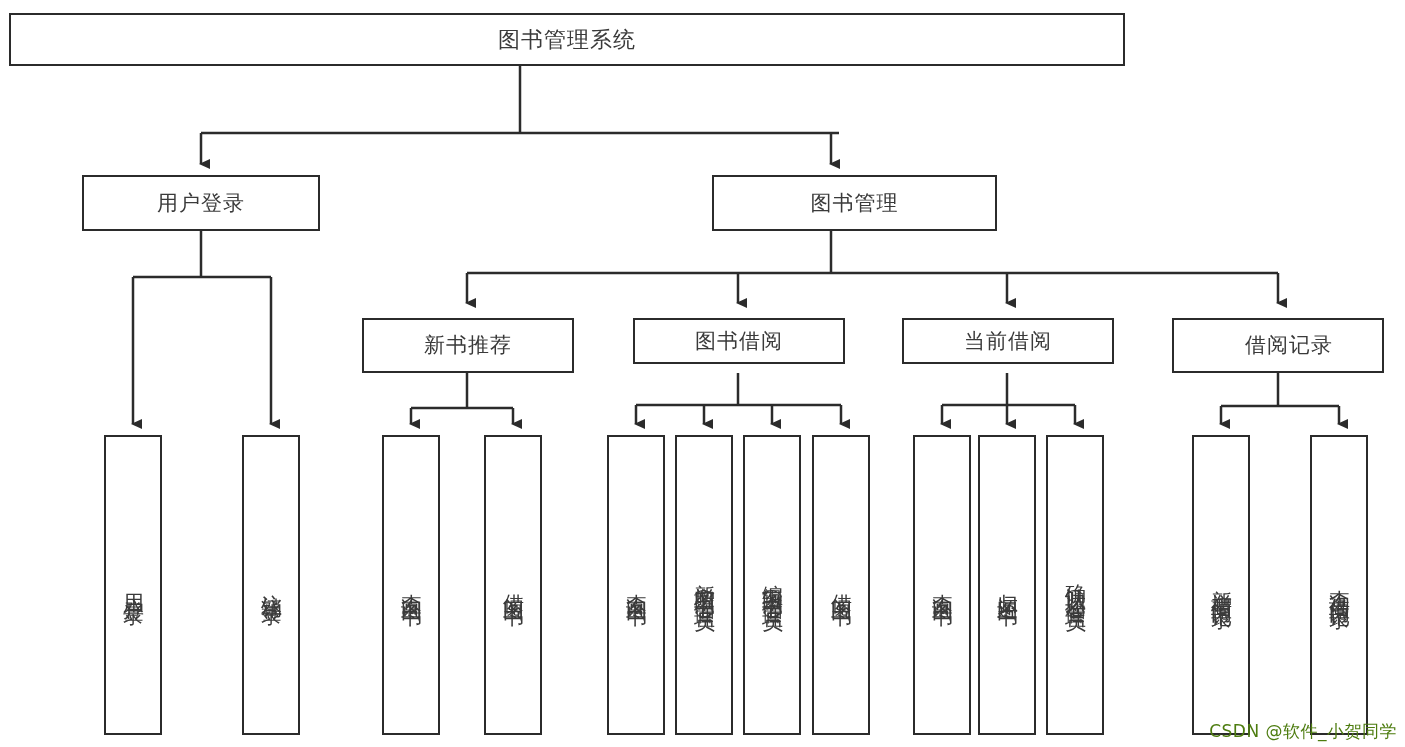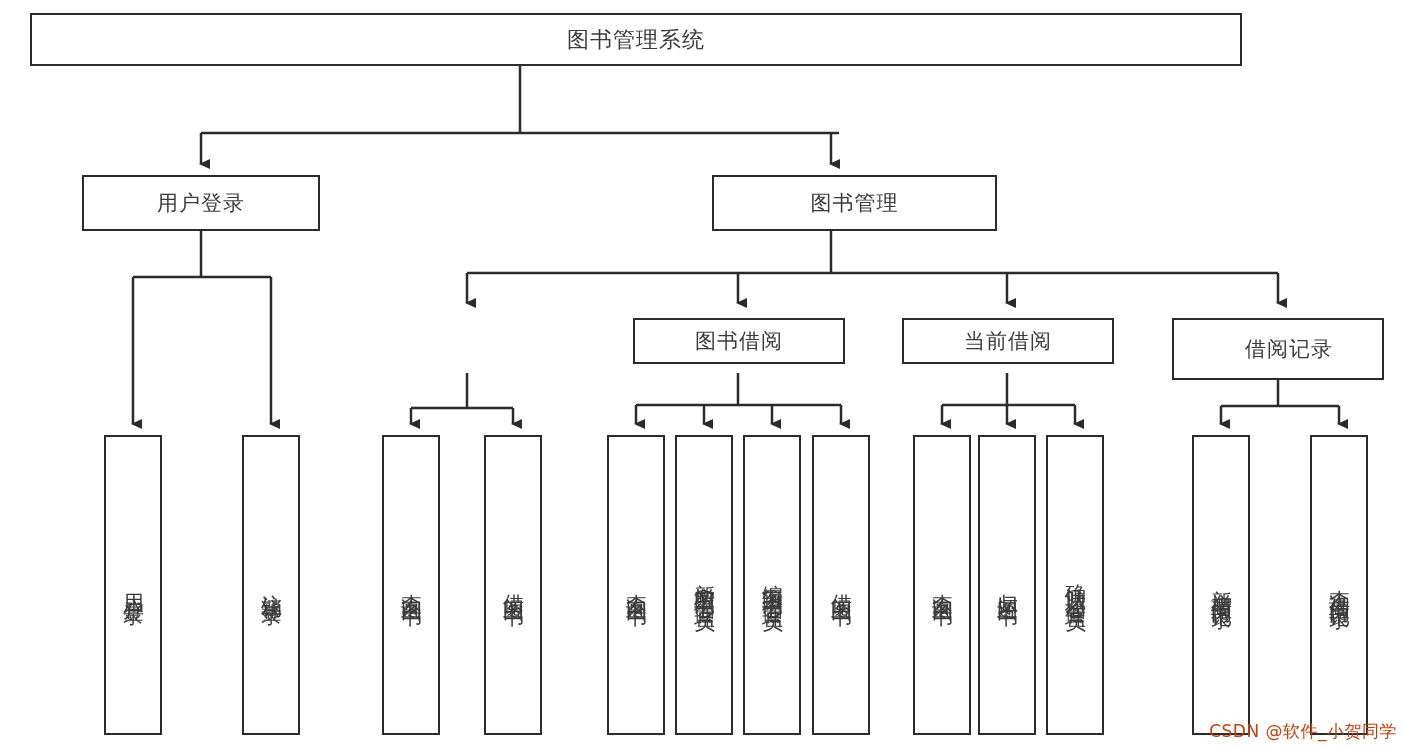--- a/index.html
+++ b/index.html
@@ -50,21 +50,21 @@
     white-space:nowrap;
   }
 
   #root-node .lbl{font-size:22px;}
 
   #watermark{
     position:absolute;
     right:8px;
     bottom:4px;
     font-size:17px;
-    color:#c2410c;
+    color:#4d7c0f;
     white-space:nowrap;
     pointer-events:none;
     letter-spacing:0.5px;
   }
 </style>
 </head>
 <body>
 
 <div id="stage">
 
@@ -111,42 +111,45 @@
       <path d="M1007,405 L1007,424" marker-end="url(#arw)"></path>
       <path d="M1075,405 L1075,424" marker-end="url(#arw)"></path>
 
       <path d="M1278,373 L1278,406"></path>
       <path d="M1221,406 L1339,406"></path>
       <path d="M1221,406 L1221,424" marker-end="url(#arw)"></path>
       <path d="M1339,406 L1339,424" marker-end="url(#arw)"></path>
     </g>
   </svg>
 
-  <div class="node h-node" id="root-node" style="left:30px;top:13px;width:1212px;height:53px;">
+  <div class="node h-node" id="root-node" style="left:9px;top:13px;width:1116px;height:53px;">
     <span class="lbl">图书管理系统</span>
   </div>
 
   <div class="node h-node" style="left:82px;top:175px;width:238px;height:56px;">
     <span class="lbl">用户登录</span>
   </div>
 
   <div class="node h-node" style="left:712px;top:175px;width:285px;height:56px;">
     <span class="lbl">图书管理</span>
   </div>
 
+  <div class="node h-node" style="left:362px;top:318px;width:212px;height:55px;">
+    <span class="lbl">新书推荐</span>
+  </div>
 
   <div class="node h-node" style="left:633px;top:318px;width:212px;height:46px;font-family:Liberation Serif, serif;">
     <span class="lbl">图书借阅</span>
   </div>
 
   <div class="node h-node" style="left:902px;top:318px;width:212px;height:46px;">
     <span class="lbl">当前借阅</span>
   </div>
 
-  <div class="node h-node" style="left:1172px;top:318px;width:212px;height:62px;padding-left:22px;">
+  <div class="node h-node" style="left:1172px;top:318px;width:212px;height:55px;padding-left:22px;">
     <span class="lbl">借阅记录</span>
   </div>
 
   <div class="node v-node" style="left:104px;top:435px;width:58px;height:300px;">
     <span class="lbl">用户登录</span>
   </div>
 
   <div class="node v-node" style="left:242px;top:435px;width:58px;height:300px;">
     <span class="lbl">注销登录</span>
   </div>

